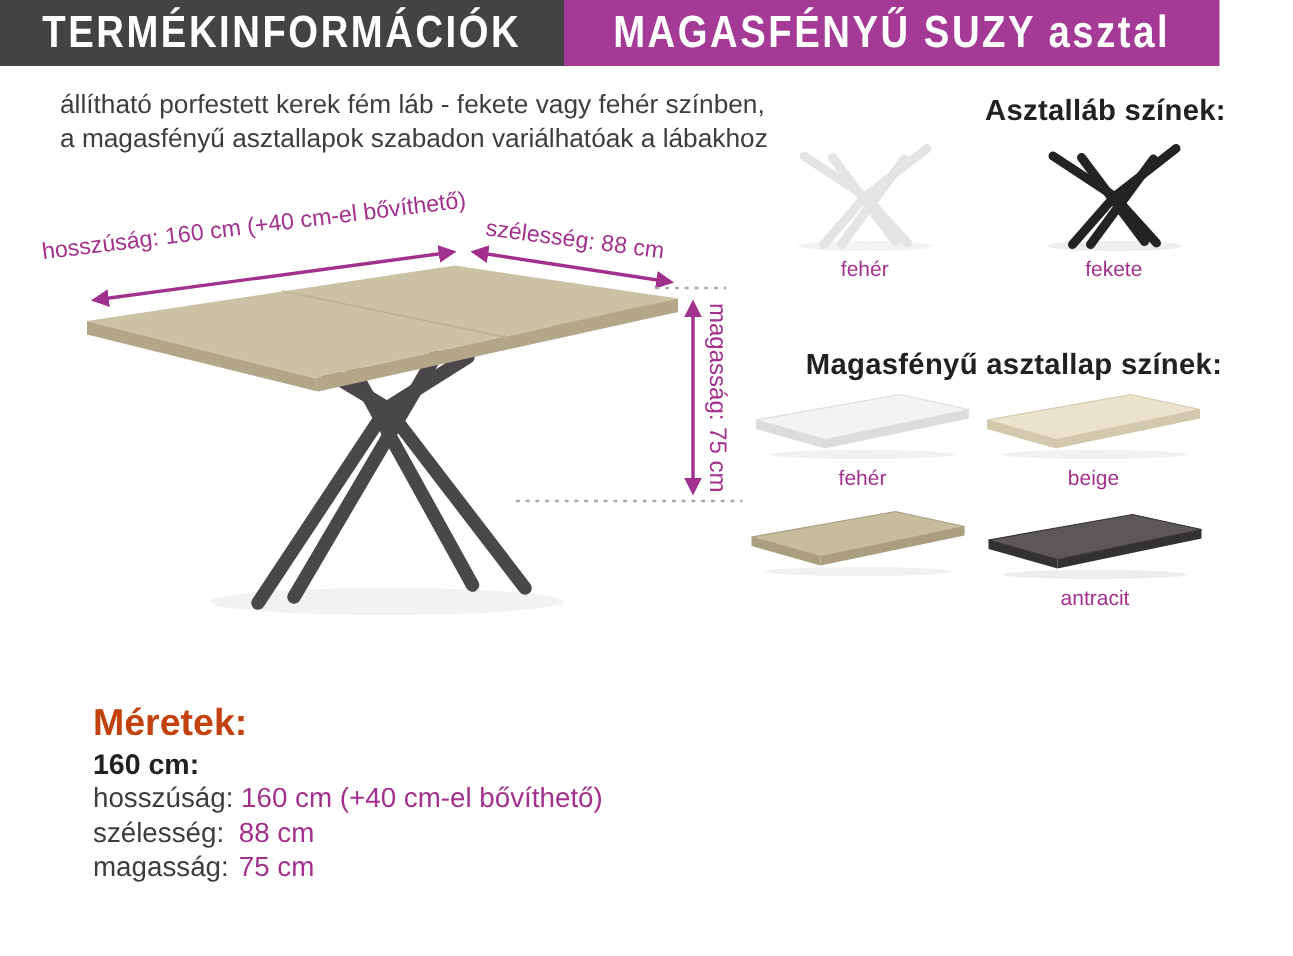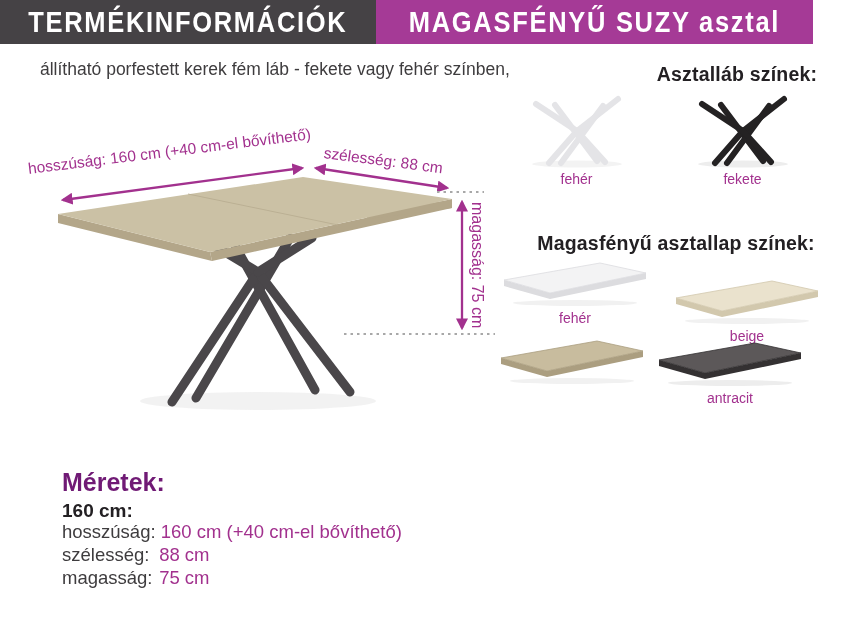--- a/index.html
+++ b/index.html
@@ -41,41 +41,42 @@
   .section-title{
     position:absolute;width:300px;text-align:center;
     font-size:19.5px;font-weight:bold;color:#232023;letter-spacing:.2px;
   }
   .option{position:absolute;}
   .option svg{display:block;}
   .option-label{
     text-align:center;font-size:14px;color:var(--accent,#a2318e);margin-top:2px;
   }
   
-  .sizes-title{position:absolute;left:62px;top:468px;font-size:25px;font-weight:bold;color:#701a75;}
+  .sizes-title{position:absolute;left:62px;top:468px;font-size:25px;font-weight:bold;color:#c2410c;}
   .sizes-subtitle{position:absolute;left:62px;top:500px;font-size:19px;font-weight:bold;color:#232023;}
   .sizes-rows{position:absolute;left:62px;top:522px;font-size:18.5px;color:var(--text-dark,#3e3c3e);}
   .size-row{margin-bottom:3px;line-height:20px;}
   .size-row .lbl{display:inline-block;min-width:92px;}
   .size-row .val{color:var(--accent,#a2318e);}
 </style>
 </head>
 <body>
 
 <div class="header">
   <div class="header-left">
     <span class="header-title">TERMÉKINFORMÁCIÓK</span>
   </div>
   <div class="header-right">
     <span class="header-title">MAGASFÉNYŰ SUZY asztal</span>
   </div>
 </div>
 
 <div class="description">
   <div>állítható porfestett kerek fém láb - fekete vagy fehér színben,</div>
+  <div>a magasfényű asztallapok szabadon variálhatóak a lábakhoz</div>
 </div>
 
 <svg class="diagram-svg" style="left:15px;top:130px" width="500" height="300" viewBox="15 130 500 300">
   <defs>
     <marker id="ah" viewBox="0 0 10 10" refX="8" refY="5" markerWidth="5.2" markerHeight="5.2" orient="auto-start-reverse">
       <path d="M0,0 L10,5 L0,10 z" fill="#a2318e"></path>
     </marker>
   </defs>
 
   <ellipse cx="258" cy="401" rx="118" ry="9" fill="#efefef" opacity="0.8"></ellipse>
@@ -150,21 +151,21 @@
 <figure class="option" style="left:500px;top:260px;width:150px;margin:0">
   <svg width="150" height="48" viewBox="0 0 150 48">
     <ellipse cx="75" cy="43" rx="62" ry="3" fill="#f1f1f1"></ellipse>
     <polygon points="4,20 50,33 50,39 4,26" fill="#dcdcdf"></polygon>
     <polygon points="50,33 146,13 146,19 50,39" fill="#dcdcdf"></polygon>
     <polygon points="4,20 100,3 146,13 50,33" stroke-width="0.8" fill="#f3f3f4" stroke="#dcdcdf"></polygon>
   </svg>
   <figcaption class="option-label">fehér</figcaption>
 </figure>
 
-<figure class="option" style="left:654px;top:260px;width:150px;margin:18px">
+<figure class="option" style="left:654px;top:260px;width:150px;margin:0">
   <svg width="150" height="48" viewBox="0 0 150 48">
     <ellipse cx="75" cy="43" rx="62" ry="3" fill="#f1f1f1"></ellipse>
     <polygon points="4,20 50,33 50,39 4,26" fill="#d2c8ad"></polygon>
     <polygon points="50,33 146,13 146,19 50,39" fill="#d2c8ad"></polygon>
     <polygon points="4,20 100,3 146,13 50,33" stroke-width="0.8" fill="#eae2cd" stroke="#d2c8ad"></polygon>
   </svg>
   <figcaption class="option-label">beige</figcaption>
 </figure>
 
 <figure class="option" style="left:497px;top:338px;width:150px;margin:0">

